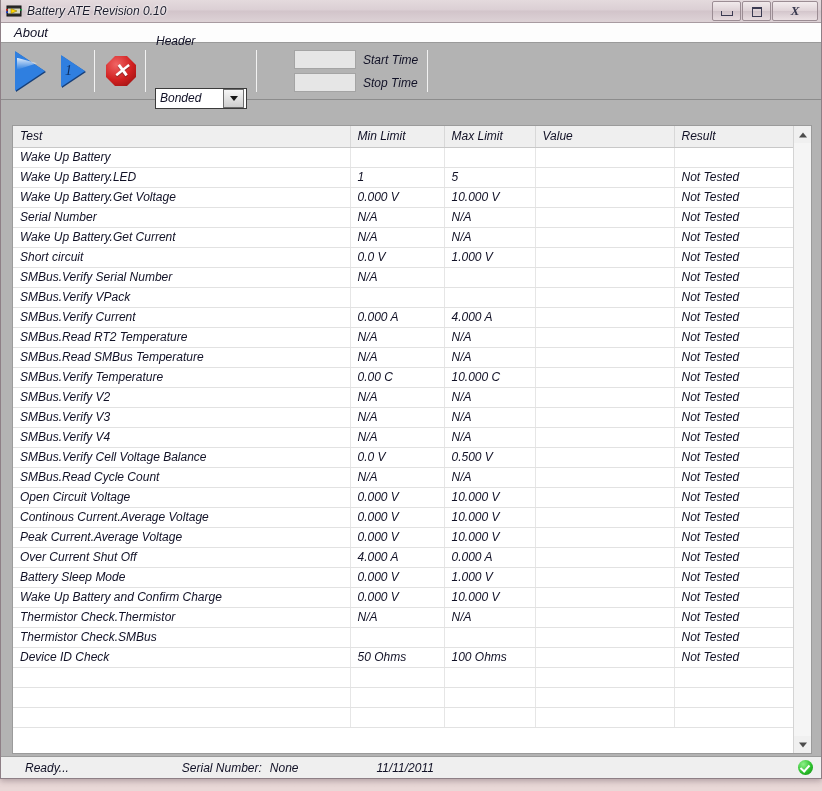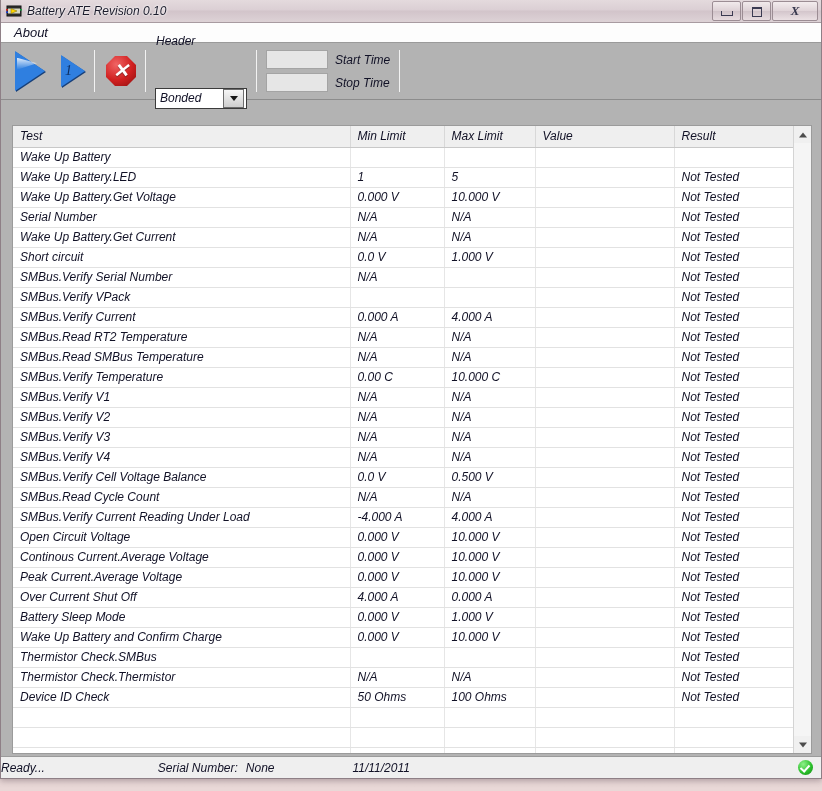--- a/index.html
+++ b/index.html
@@ -245,21 +245,21 @@
     position: absolute;
     left: 50%; top: 50%;
     transform: translate(-50%,-40%);
     border-left: 4px solid transparent;
     border-right: 4px solid transparent;
     border-top: 5px solid #151515;
   }
 
   
   .time-block { display: flex; flex-direction: column; gap: 4px; }
-  .time-row { display: flex; align-items: center; }
+  .time-row { display: flex; align-items: center; margin-left: 28px; }
   .time-box {
     width: 62px; height: 19px;
     background: #e6e6e6;
     border: 1px solid #a4a4a4;
     box-sizing: border-box;
   }
   .time-label {
     margin-left: 7px;
     font-size: 12px;
     color: #111126;
@@ -357,21 +357,21 @@
     border-top: 1px solid #9b9b9b;
     display: flex;
     align-items: center;
     box-sizing: border-box;
   }
   .status-cell {
     font-size: 12px;
     color: #111126;
     white-space: nowrap;
   }
-  #status-ready { margin-left: 0; }
+  #status-ready { margin-left: 24px; }
   #status-sn-label { margin-left: 113px; }
   #status-sn-value { margin-left: 8px; }
   #status-date { margin-left: 78px; }
   #status-ok {
     margin-left: auto;
     margin-right: 8px;
     width: 15px; height: 15px;
     border-radius: 50%;
     background: radial-gradient(circle at 35% 28%, #8ff08a 0%, #2cc02c 55%, #138513 100%);
     position: relative;
@@ -569,27 +569,20 @@
               <td class="col-result">Not Tested</td>
             </tr>
             <tr>
               <td class="col-test">SMBus.Verify Temperature</td>
               <td class="col-min">0.00 C</td>
               <td class="col-max">10.000 C</td>
               <td class="col-value"></td>
               <td class="col-result">Not Tested</td>
             </tr>
             <tr>
-              <td class="col-test">SMBus.Verify V1</td>
-              <td class="col-min">N/A</td>
-              <td class="col-max">N/A</td>
-              <td class="col-value"></td>
-              <td class="col-result">Not Tested</td>
-            </tr>
-            <tr>
               <td class="col-test">SMBus.Verify V2</td>
               <td class="col-min">N/A</td>
               <td class="col-max">N/A</td>
               <td class="col-value"></td>
               <td class="col-result">Not Tested</td>
             </tr>
             <tr>
               <td class="col-test">SMBus.Verify V3</td>
               <td class="col-min">N/A</td>
               <td class="col-max">N/A</td>
@@ -611,27 +604,20 @@
               <td class="col-result">Not Tested</td>
             </tr>
             <tr>
               <td class="col-test">SMBus.Read Cycle Count</td>
               <td class="col-min">N/A</td>
               <td class="col-max">N/A</td>
               <td class="col-value"></td>
               <td class="col-result">Not Tested</td>
             </tr>
             <tr>
-              <td class="col-test">SMBus.Verify Current Reading Under Load</td>
-              <td class="col-min">-4.000 A</td>
-              <td class="col-max">4.000 A</td>
-              <td class="col-value"></td>
-              <td class="col-result">Not Tested</td>
-            </tr>
-            <tr>
               <td class="col-test">Open Circuit Voltage</td>
               <td class="col-min">0.000 V</td>
               <td class="col-max">10.000 V</td>
               <td class="col-value"></td>
               <td class="col-result">Not Tested</td>
             </tr>
             <tr>
               <td class="col-test">Continous Current.Average Voltage</td>
               <td class="col-min">0.000 V</td>
               <td class="col-max">10.000 V</td>
@@ -660,30 +646,30 @@
               <td class="col-result">Not Tested</td>
             </tr>
             <tr>
               <td class="col-test">Wake Up Battery and Confirm Charge</td>
               <td class="col-min">0.000 V</td>
               <td class="col-max">10.000 V</td>
               <td class="col-value"></td>
               <td class="col-result">Not Tested</td>
             </tr>
             <tr>
+              <td class="col-test">Thermistor Check.Thermistor</td>
+              <td class="col-min">N/A</td>
+              <td class="col-max">N/A</td>
+              <td class="col-value"></td>
+              <td class="col-result">Not Tested</td>
+            </tr>
+            <tr>
               <td class="col-test">Thermistor Check.SMBus</td>
               <td class="col-min"></td>
               <td class="col-max"></td>
-              <td class="col-value"></td>
-              <td class="col-result">Not Tested</td>
-            </tr>
-            <tr>
-              <td class="col-test">Thermistor Check.Thermistor</td>
-              <td class="col-min">N/A</td>
-              <td class="col-max">N/A</td>
               <td class="col-value"></td>
               <td class="col-result">Not Tested</td>
             </tr>
             <tr>
               <td class="col-test">Device ID Check</td>
               <td class="col-min">50 Ohms</td>
               <td class="col-max">100 Ohms</td>
               <td class="col-value"></td>
               <td class="col-result">Not Tested</td>
             </tr>

